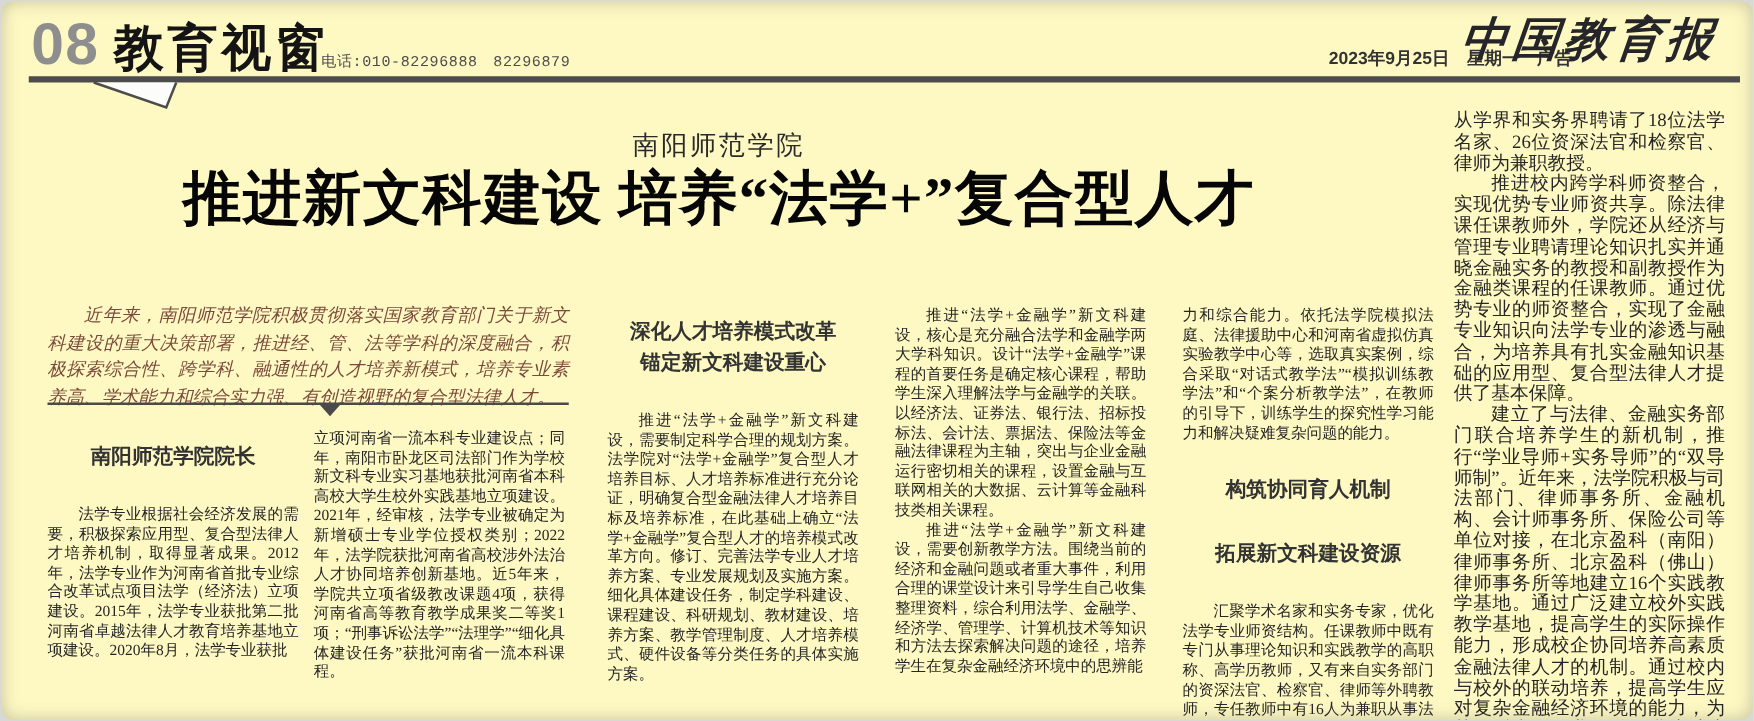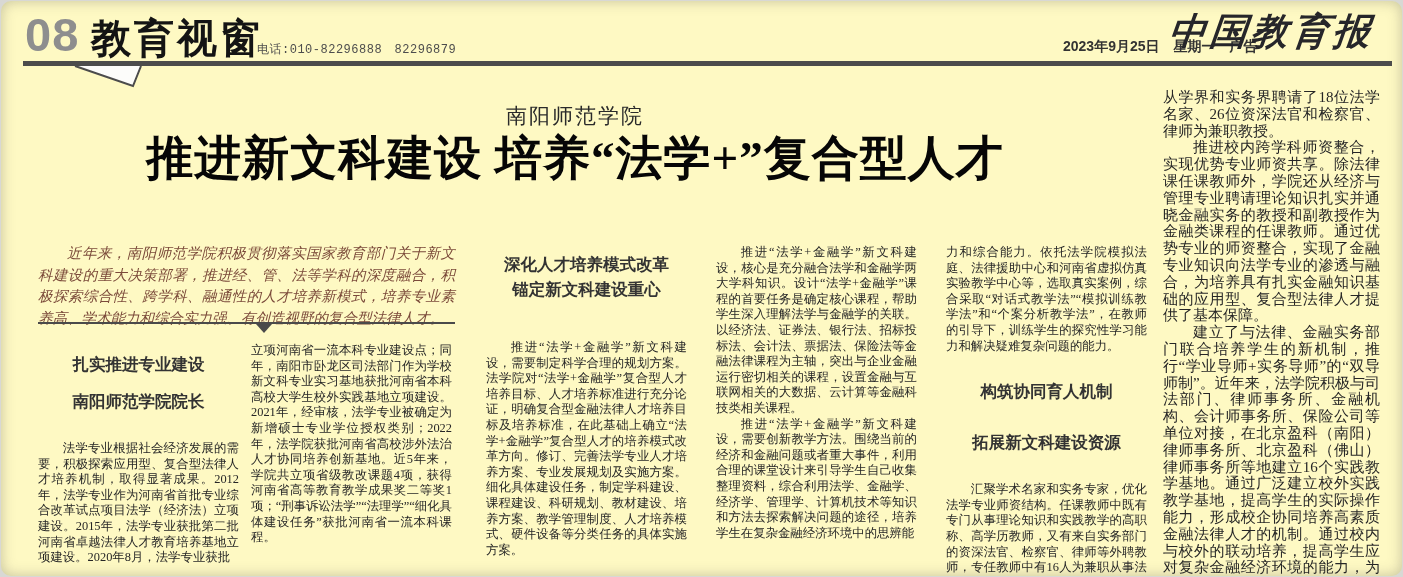--- a/index.html
+++ b/index.html
@@ -89,21 +89,21 @@
   .col-heading{
     font-family:Liberation Mono, monospace;
     font-weight:bold;font-size:16.5px;line-height:25px;color:#333;
     text-align:center;text-indent:0;
   }
   .c1{left:37px;top:340px;}
   .c1 .col-heading{margin:12px 0 0;}
   .c1 .body{margin-top:26px;}
   .c2{left:250px;top:342px;}
   .c3{left:485px;top:252px;}
-  .c3 .body{margin-top:37px;}
+  .c3 .body{margin-top:26px;}
   .c4{left:715px;top:244px;}
   .c5{left:945px;top:244px;}
   .c5 .col-heading{margin-top:26px;}
   .c5 .body{margin-top:26px;}
   .cr{left:1162px;top:88px;width:217px;font-size:15px;line-height:16.8px;}
   .byline{
     text-align:right;font-weight:bold;margin-top:4px;letter-spacing:.5px;
   }
 </style>
 </head>
@@ -123,21 +123,20 @@
 
   <div class="kicker">南阳师范学院</div>
   <div class="headline">推进新文科建设  培养“法学+”复合型人才</div>
 
   <div class="intro">近年来，南阳师范学院积极贯彻落实国家教育部门关于新文科建设的重大决策部署，推进经、管、法等学科的深度融合，积极探索综合性、跨学科、融通性的人才培养新模式，培养专业素养高、学术能力和综合实力强、有创造视野的复合型法律人才。</div>
   <div class="intro-rule">
       <span class="tri"></span>
     </div>
 
   <div class="col c1">
-    <div class="col-heading">扎实推进专业建设</div>
     <div class="col-heading">南阳师范学院院长</div>
     <p class="ind body">法学专业根据社会经济发展的需要，积极探索应用型、复合型法律人才培养机制，取得显著成果。2012年，法学专业作为河南省首批专业综合改革试点项目法学（经济法）立项建设。2015年，法学专业获批第二批河南省卓越法律人才教育培养基地立项建设。2020年8月，法学专业获批</p>
   </div>
 
   <div class="col c2">
     <p>立项河南省一流本科专业建设点；同年，南阳市卧龙区司法部门作为学校新文科专业实习基地获批河南省本科高校大学生校外实践基地立项建设。2021年，经审核，法学专业被确定为新增硕士专业学位授权类别；2022年，法学院获批河南省高校涉外法治人才协同培养创新基地。近5年来，学院共立项省级教改课题4项，获得河南省高等教育教学成果奖二等奖1项；“刑事诉讼法学”“法理学”“细化具体建设任务”获批河南省一流本科课程。</p>
   </div>
 
   <div class="col c3">
     <div class="col-heading">深化人才培养模式改革</div>

